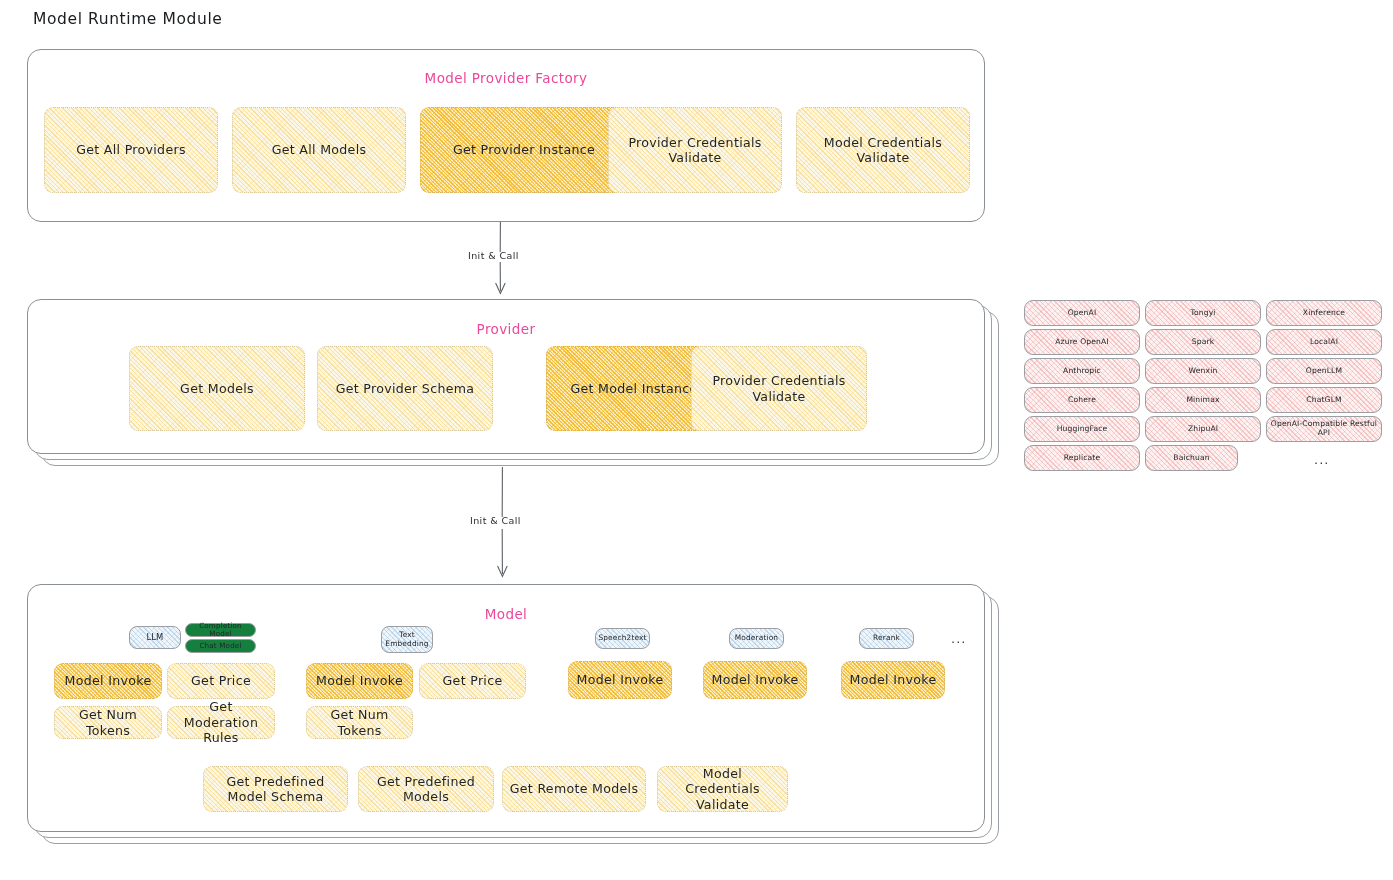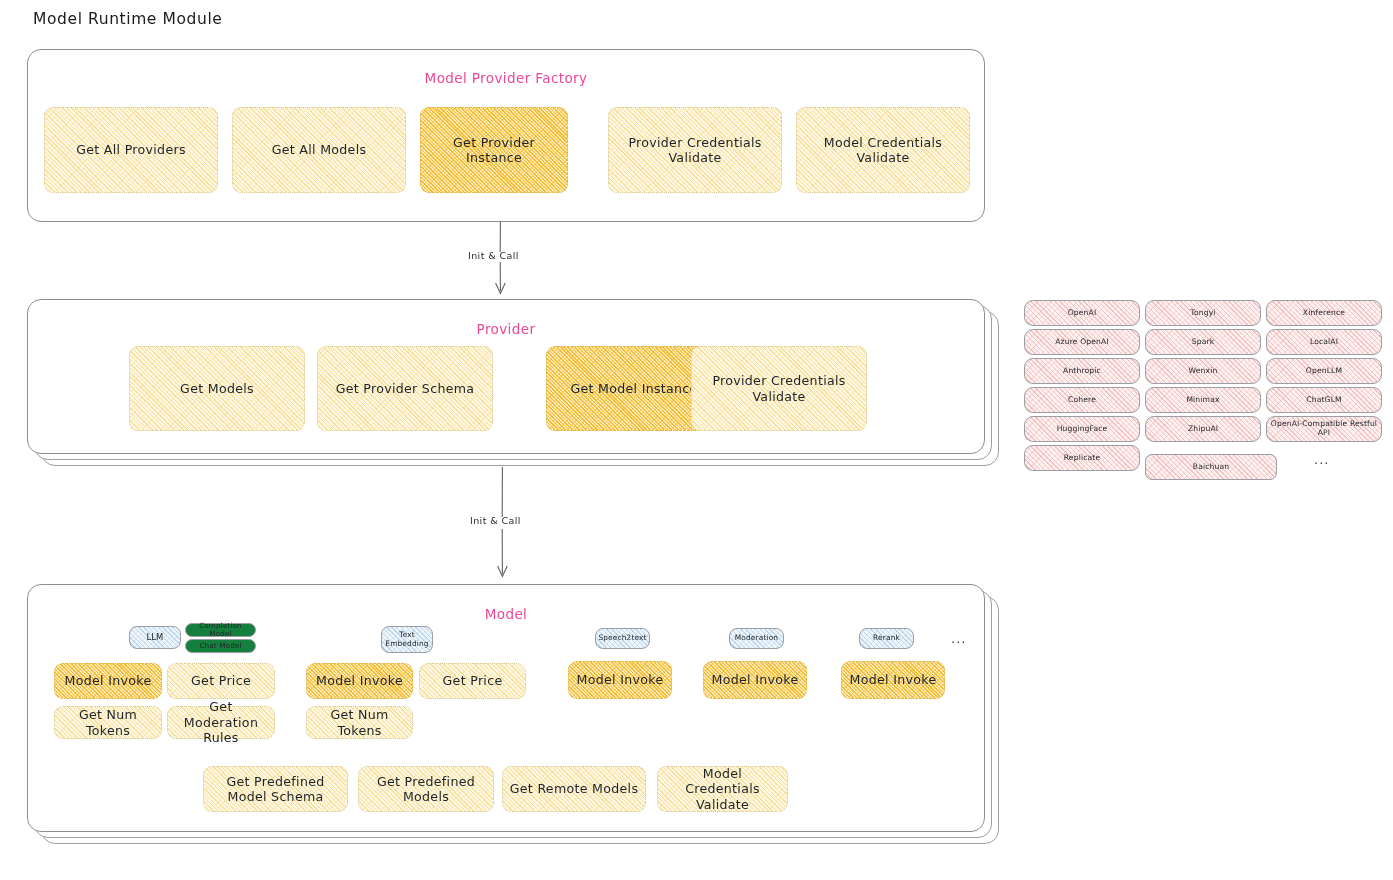--- a/index.html
+++ b/index.html
@@ -96,21 +96,21 @@
 <body>
 
 <div id="page-title" class="hand">Model Runtime Module</div>
 
 <div class="container" style="left:27px;top:49px;width:958px;height:173px;">
   <div class="ctitle hand" style="top:20px;">Model Provider Factory</div>
 </div>
 
 <div class="node hatch-light hand" style="left:44px;top:107px;width:174px;height:86px;">Get All Providers</div>
 <div class="node hatch-light hand" style="left:232px;top:107px;width:174px;height:86px;">Get All Models</div>
-<div class="node hatch-dense hand" style="left:420px;top:107px;width:148px;height:86px;">Get Provider Instance</div>
+<div class="node hatch-dense hand" style="left:420px;top:107px;width:208px;height:86px;">Get Provider Instance</div>
 <div class="node hatch-light hand" style="left:608px;top:107px;width:174px;height:86px;">Provider Credentials Validate</div>
 <div class="node hatch-light hand" style="left:796px;top:107px;width:174px;height:86px;">Model Credentials Validate</div>
 
 <div class="arrow-wrap" style="left:470px;top:222px;width:80px;height:76px;">
   <svg width="80" height="76" viewBox="0 0 80 76">
     <path d="M30.4 0 L30.2 30 M30.2 40 L30.4 69" stroke="#5c6166" stroke-width="1.1" fill="none"></path>
     <path d="M25.6 61 L30.4 71.5 L35.2 61" stroke="#5c6166" stroke-width="1.1" fill="none"></path>
   </svg>
   <div class="arrow-label hand" style="left:-2px;top:28px;">Init &amp; Call</div>
 </div>
@@ -133,21 +133,21 @@
   <div class="pill hatch-pink hand" style="left:0px;top:58px;width:116px;height:26px;">Anthropic</div>
   <div class="pill hatch-pink hand" style="left:0px;top:87px;width:116px;height:26px;">Cohere</div>
   <div class="pill hatch-pink hand" style="left:0px;top:116px;width:116px;height:26px;">HuggingFace</div>
   <div class="pill hatch-pink hand" style="left:0px;top:145px;width:116px;height:26px;">Replicate</div>
 
   <div class="pill hatch-pink hand" style="left:121px;top:0px;width:116px;height:26px;">Tongyi</div>
   <div class="pill hatch-pink hand" style="left:121px;top:29px;width:116px;height:26px;">Spark</div>
   <div class="pill hatch-pink hand" style="left:121px;top:58px;width:116px;height:26px;">Wenxin</div>
   <div class="pill hatch-pink hand" style="left:121px;top:87px;width:116px;height:26px;">Minimax</div>
   <div class="pill hatch-pink hand" style="left:121px;top:116px;width:116px;height:26px;">ZhipuAI</div>
-  <div class="pill hatch-pink hand" style="left:121px;top:154px;width:132px;height:26px;border-radius:7px;">Baichuan</div>
+  <div class="pill hatch-pink hand" style="left:121px;top:145px;width:93px;height:26px;">Baichuan</div>
 
   <div class="pill hatch-pink hand" style="left:242px;top:0px;width:116px;height:26px;">Xinference</div>
   <div class="pill hatch-pink hand" style="left:242px;top:29px;width:116px;height:26px;">LocalAI</div>
   <div class="pill hatch-pink hand" style="left:242px;top:58px;width:116px;height:26px;">OpenLLM</div>
   <div class="pill hatch-pink hand" style="left:242px;top:87px;width:116px;height:26px;">ChatGLM</div>
   <div class="pill hatch-pink hand" style="left:242px;top:116px;width:116px;height:26px;">OpenAI-Compatible Restful API</div>
   <div class="ellipsis hand" style="left:290px;top:152px;">...</div>
 </div>
 
 <div class="arrow-wrap" style="left:472px;top:467px;width:80px;height:114px;">

